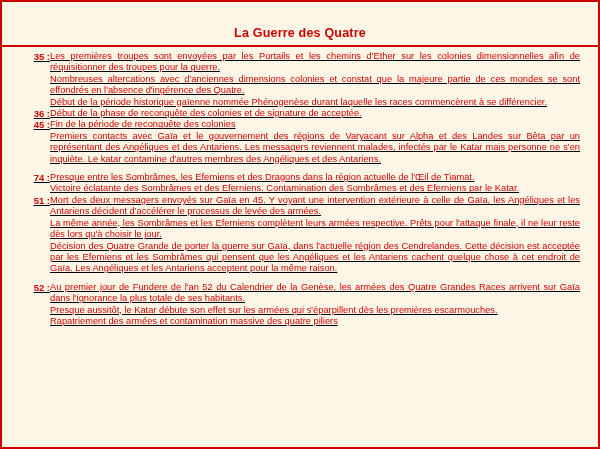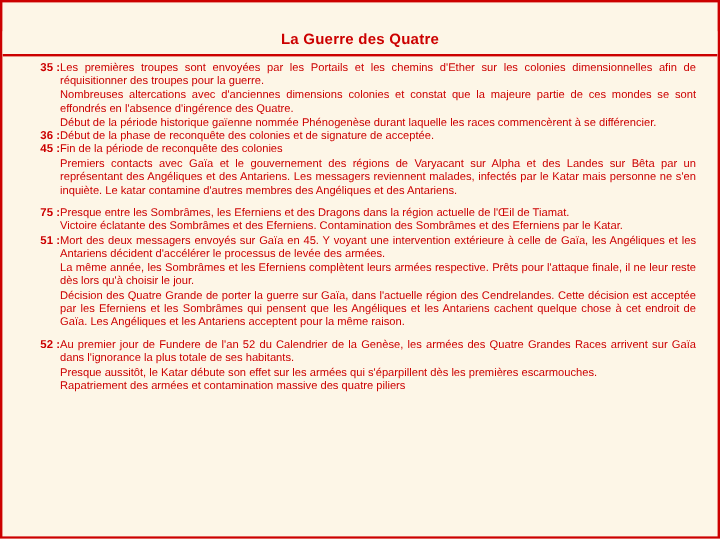--- a/index.html
+++ b/index.html
@@ -28,20 +28,21 @@
     margin-top: 24px;
   }
   .title-bar .title {
     color: #cc0000;
     font-weight: bold;
     font-size: 12.5px;
     letter-spacing: 0.2px;
   }
   .content {
     padding: 4px 18px 4px 4px;
+    text-decoration: underline;
   }
   table.timeline {
     width: 100%;
     border-collapse: collapse;
     table-layout: fixed;
   }
   table.timeline td {
     vertical-align: top;
     padding: 0;
   }
@@ -110,21 +111,21 @@
           </td>
         </tr>
 
 
         <tr class="spacer-row">
             <td></td>
             <td></td>
           </tr>
 
         <tr>
-          <td class="year">75 :</td>
+          <td class="year">74 :</td>
           <td class="entry">
             <p class="para">Presque entre les Sombrâmes, les Eferniens et des Dragons dans la région actuelle de l'Œil de Tiamat.</p>
             <p class="para">Victoire éclatante des Sombrâmes et des Eferniens. Contamination des Sombrâmes et des Eferniens par le Katar.</p>
           </td>
         </tr>
 
 
         <tr>
           <td class="year">51 :</td>
           <td class="entry">

